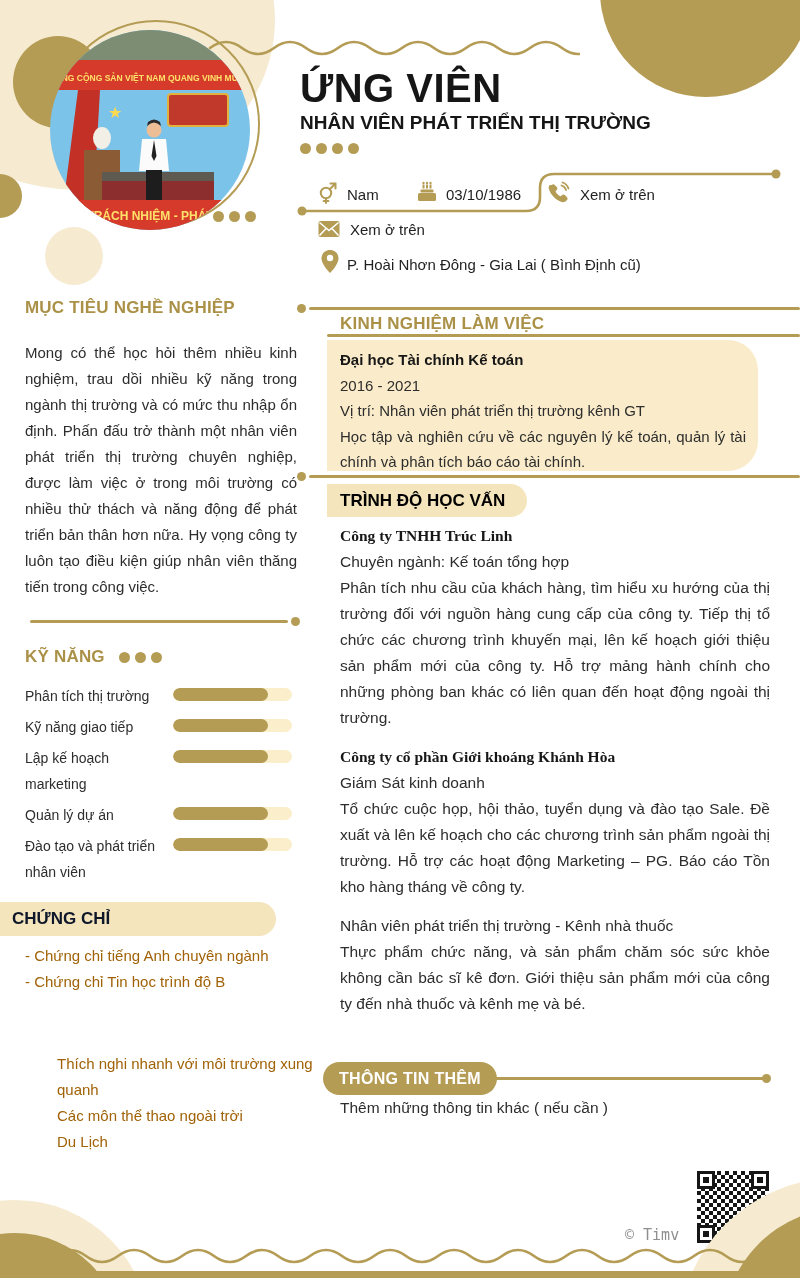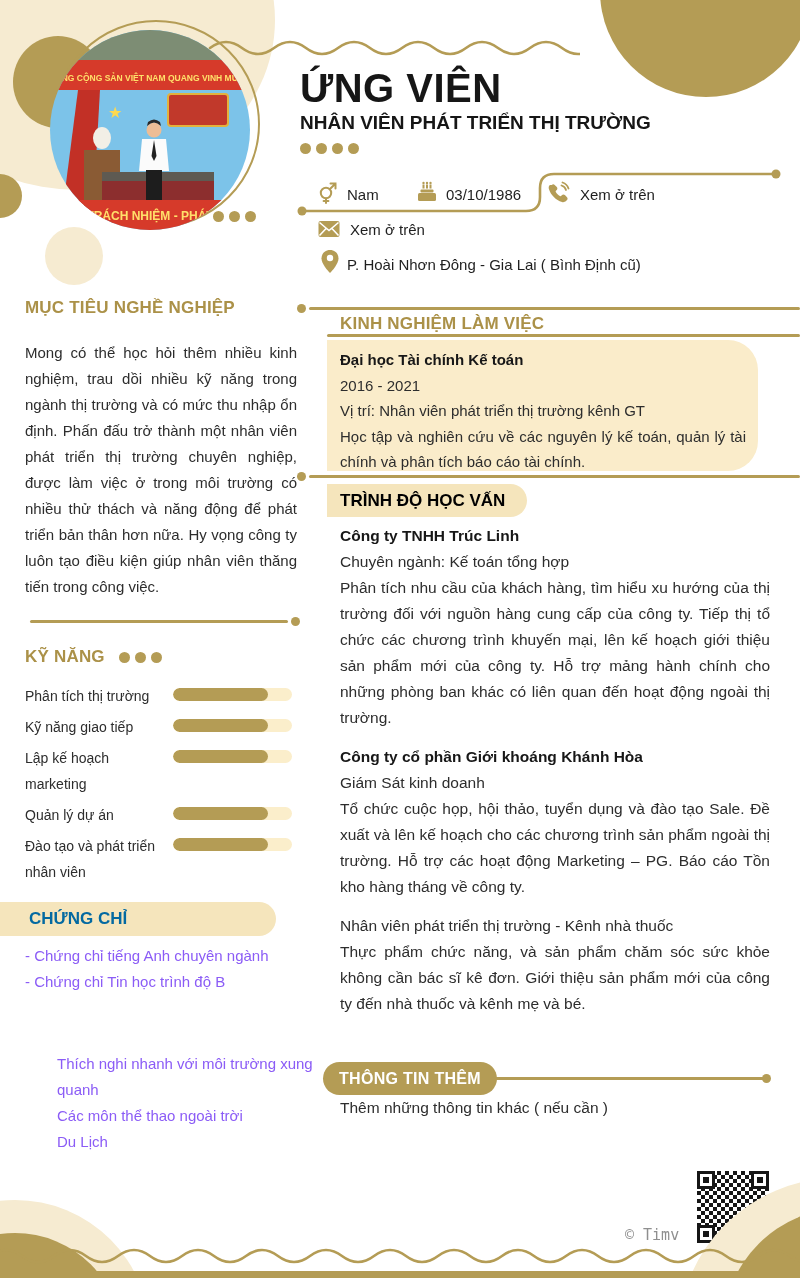--- a/index.html
+++ b/index.html
@@ -17,31 +17,31 @@
   .dots-row{position:absolute;display:flex;gap:5px;}
   .dots-row span{width:11px;height:11px;border-radius:50%;background:#b49c55;display:block;}
   .contact-text{position:absolute;font-size:15px;color:#1f1f1f;white-space:nowrap;}
   .body-text{font-size:15px;line-height:26px;color:#2d2d2d;}
   .obj-text{position:absolute;left:25px;top:340px;width:272px;text-align:justify;}
   .skill-row{position:absolute;left:25px;width:272px;}
   .skill-label{position:absolute;left:0;top:0;width:148px;font-size:14px;line-height:26px;color:#2d2d2d;}
   .skill-bar{position:absolute;left:148px;top:5px;width:119px;height:13px;background:#fbeecb;border-radius:7px;overflow:hidden;}
   .skill-fill{height:100%;background:#b49c55;border-radius:7px;}
   .pill-left{position:absolute;left:0;width:276px;height:34px;background:#f5e5bc;border-radius:0 17px 17px 0;}
-  .pill-left div{margin-left:29px;line-height:34px;font-size:17px;font-weight:bold;color:#0369a1;}
+  .pill-left div{margin-left:12px;line-height:34px;font-size:17px;font-weight:bold;color:#0f172a;}
   .list-col{position:absolute;left:25px;width:274px;}
-  .list-col div{font-size:15px;line-height:26px;color:#8b5cf6;}
+  .list-col div{font-size:15px;line-height:26px;color:#a16207;}
   .kn-box{position:absolute;left:327px;top:340px;width:431px;height:131px;background:#faecca;border-radius:0 30px 30px 0;}
   .kn-content{position:absolute;left:340px;top:347px;width:406px;font-size:15px;line-height:25.5px;color:#2d2d2d;}
   .kn-content .b{font-weight:bold;color:#171717;}
   .edu-pill{position:absolute;left:327px;top:484px;height:33px;background:#f5e5bc;border-radius:0 24px 24px 0;padding:0 22px 0 13px;}
   .edu-pill div{line-height:33px;font-size:17px;font-weight:bold;color:#000000;white-space:nowrap;}
   .edu-list{position:absolute;left:340px;top:523px;width:430px;}
   .edu-entry{margin-bottom:13px;}
-  .edu-entry .org{font-size:15.5px;line-height:26px;font-weight:bold;color:#171717;}
+  .edu-entry .org{font-size:15.5px;line-height:26px;font-weight:bold;color:#171717;font-family:Liberation Serif, serif;}
   .edu-entry .role{font-size:15.5px;line-height:26px;color:#2d2d2d;}
   .edu-entry .desc{font-size:15.5px;line-height:26px;color:#2d2d2d;text-align:justify;}
   .more-pill{position:absolute;left:323px;top:1062px;height:33px;background:#b49c55;border-radius:17px;padding:0 16px;}
   .more-pill div{line-height:33px;font-size:16px;font-weight:bold;color:#ffffff;letter-spacing:.3px;white-space:nowrap;}
   .more-text{position:absolute;left:340px;top:1099px;font-size:15.5px;color:#2d2d2d;white-space:nowrap;}
   .credit{position:absolute;left:625px;top:1226px;font-family:"DejaVu Sans Mono","Liberation Mono",monospace;
           font-size:15px;color:#8f8f8f;white-space:nowrap;}
   .qr{position:absolute;left:694px;top:1168px;width:78px;height:78px;background:#fff;}
   .qr-inner{position:absolute;left:3px;top:3px;width:72px;height:72px;
             background:repeating-conic-gradient(#161616 0% 25%,#ffffff 25% 50%);background-size:8px 8px;}

